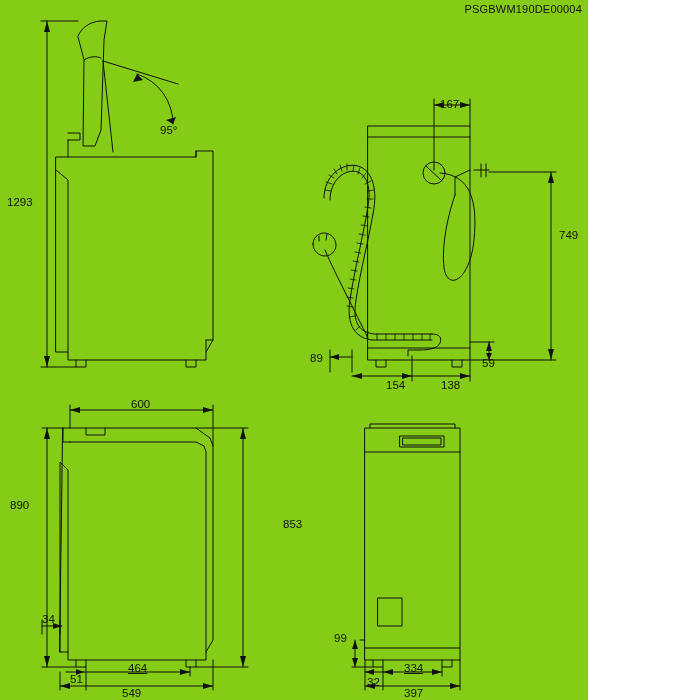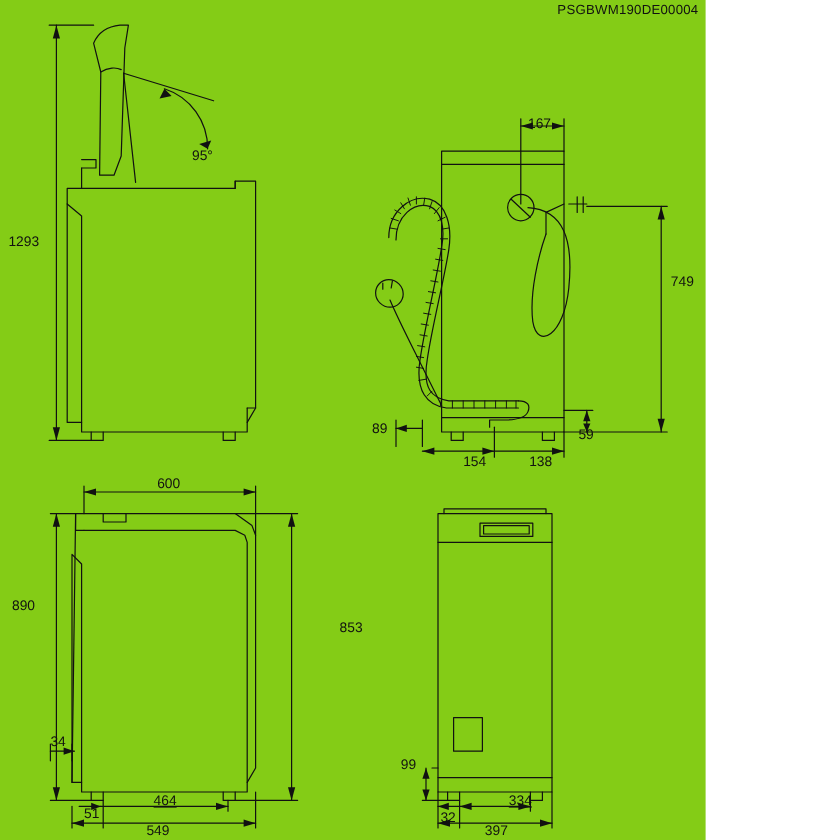--- a/index.html
+++ b/index.html
@@ -261,17 +261,17 @@
 
   <div class="dim" style="left:131px; top:398px;">600</div>
   <div class="dim" style="left:10px;  top:499px;">890</div>
   <div class="dim" style="left:240px; top:518px;padding-left:43px;">853</div>
   <div class="dim" style="left:42px;  top:613px;">34</div>
   <div class="dim" style="left:70px;  top:673px;text-align:center;">51</div>
   <div class="dim" style="left:128px; top:662px;text-decoration:underline;">464</div>
   <div class="dim" style="left:122px; top:687px;">549</div>
 
   <div class="dim" style="left:334px; top:632px;">99</div>
-  <div class="dim" style="left:424px; top:662px;text-decoration:underline;">334</div>
+  <div class="dim" style="left:404px; top:662px;text-decoration:underline;">334</div>
   <div class="dim" style="left:367px; top:676px;">32</div>
   <div class="dim" style="left:404px; top:687px;">397</div>
 
 </div>
 
 </body></html>

